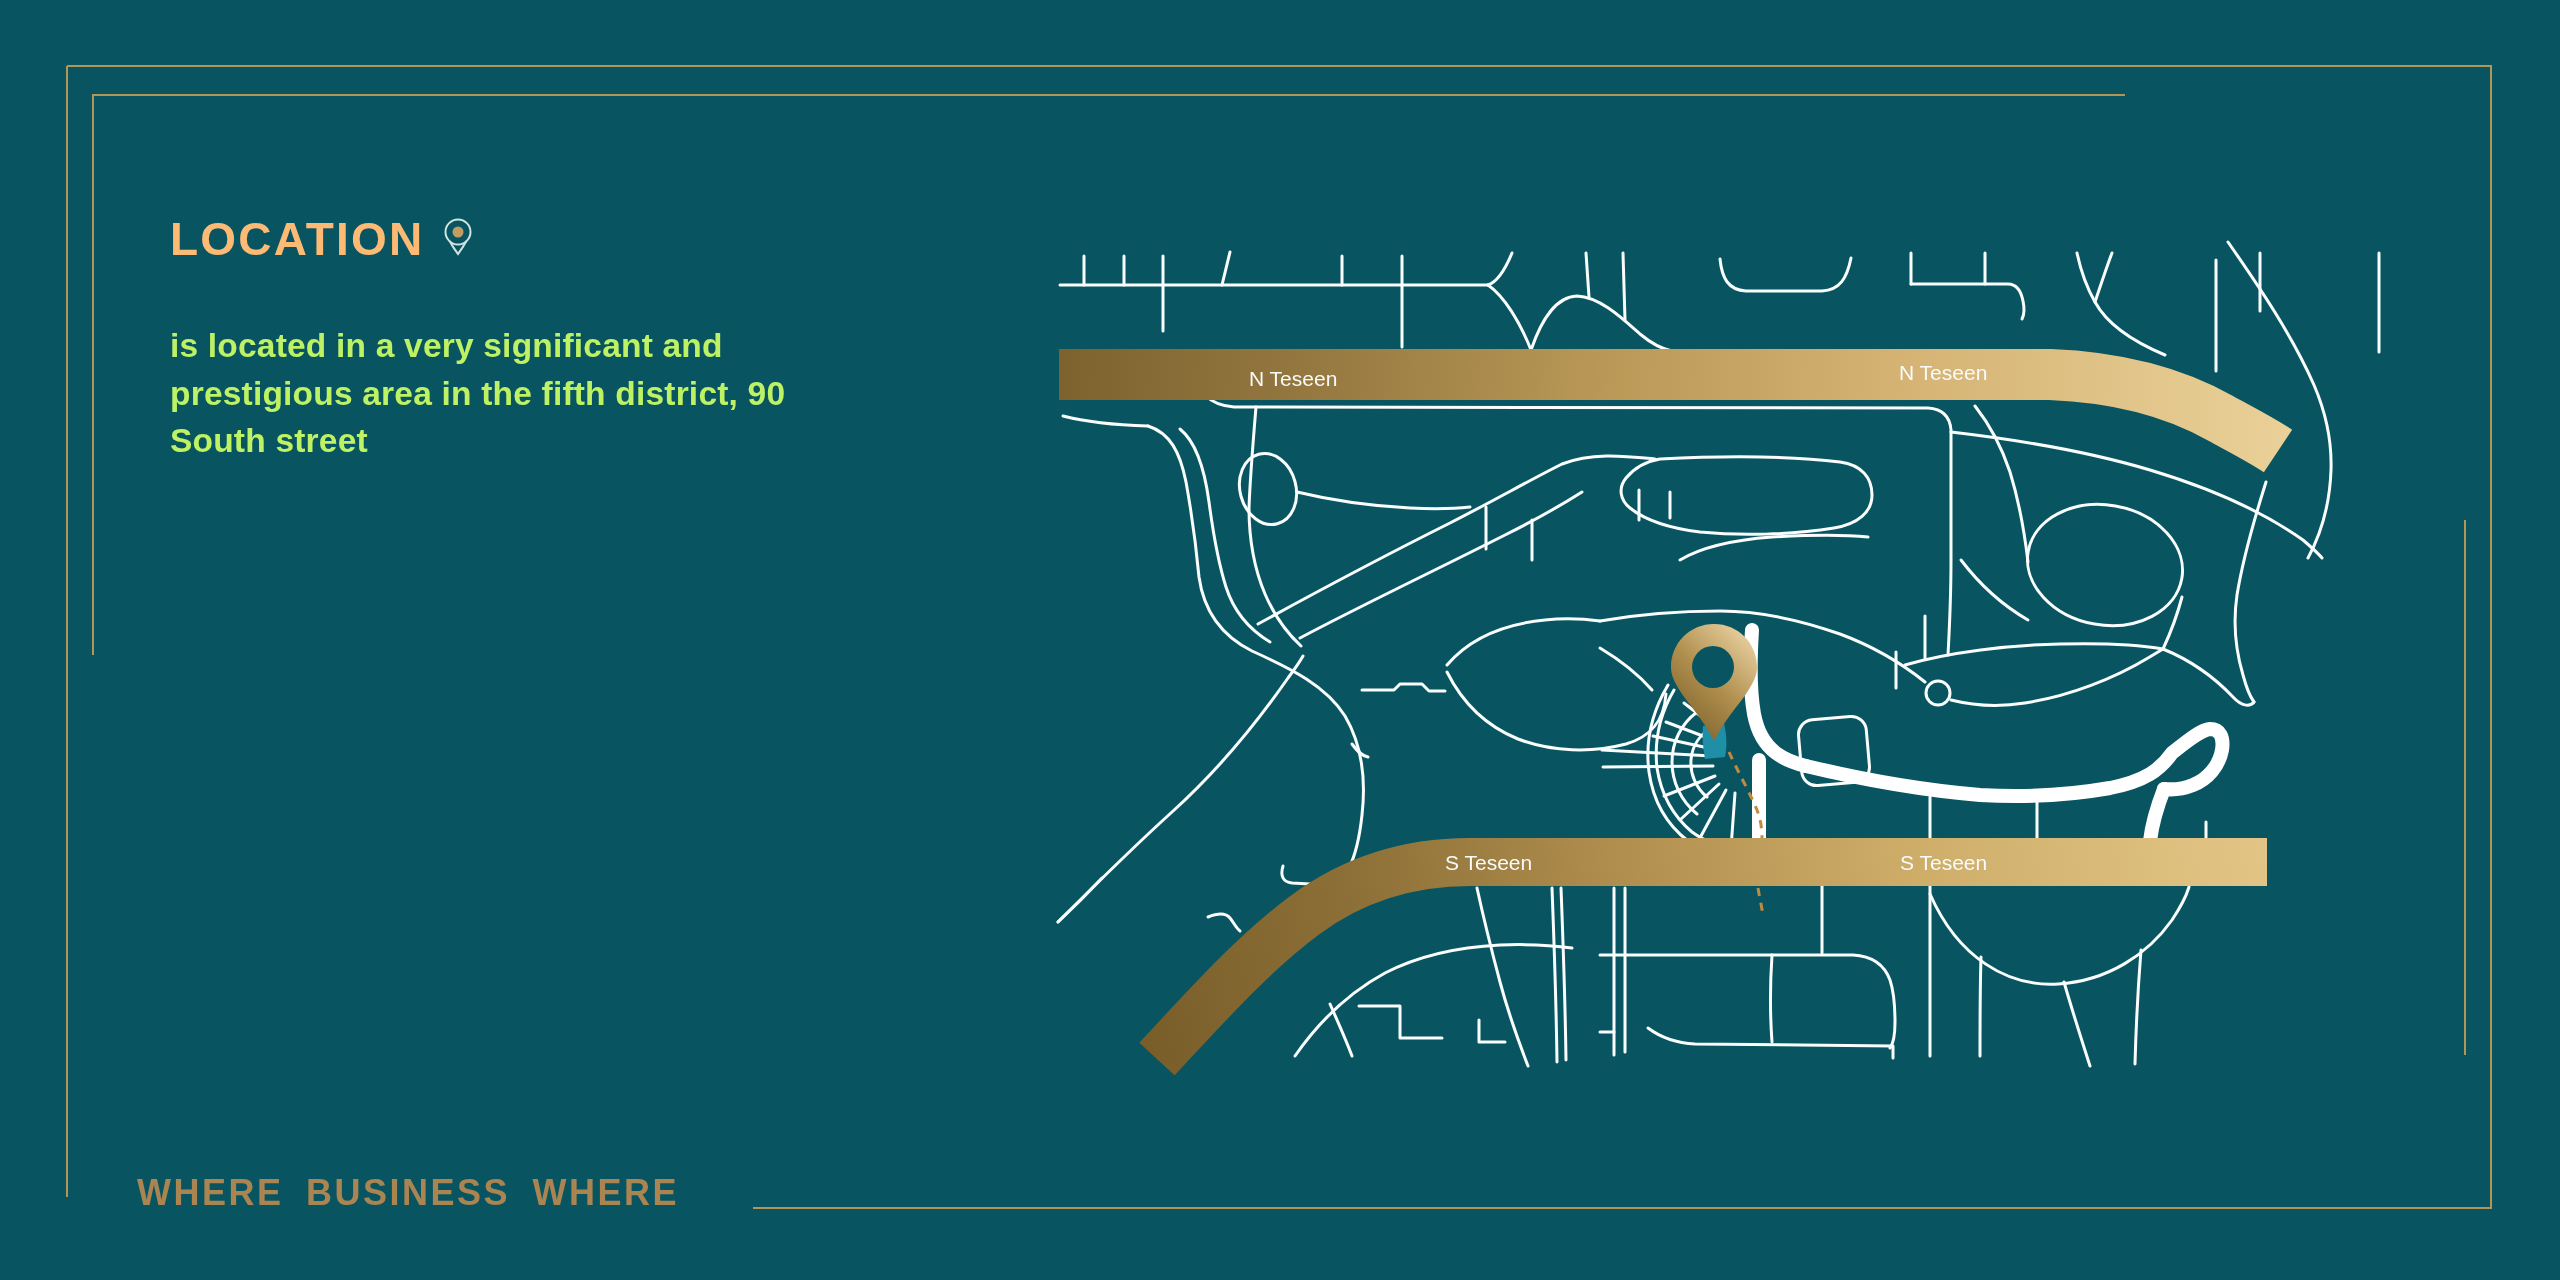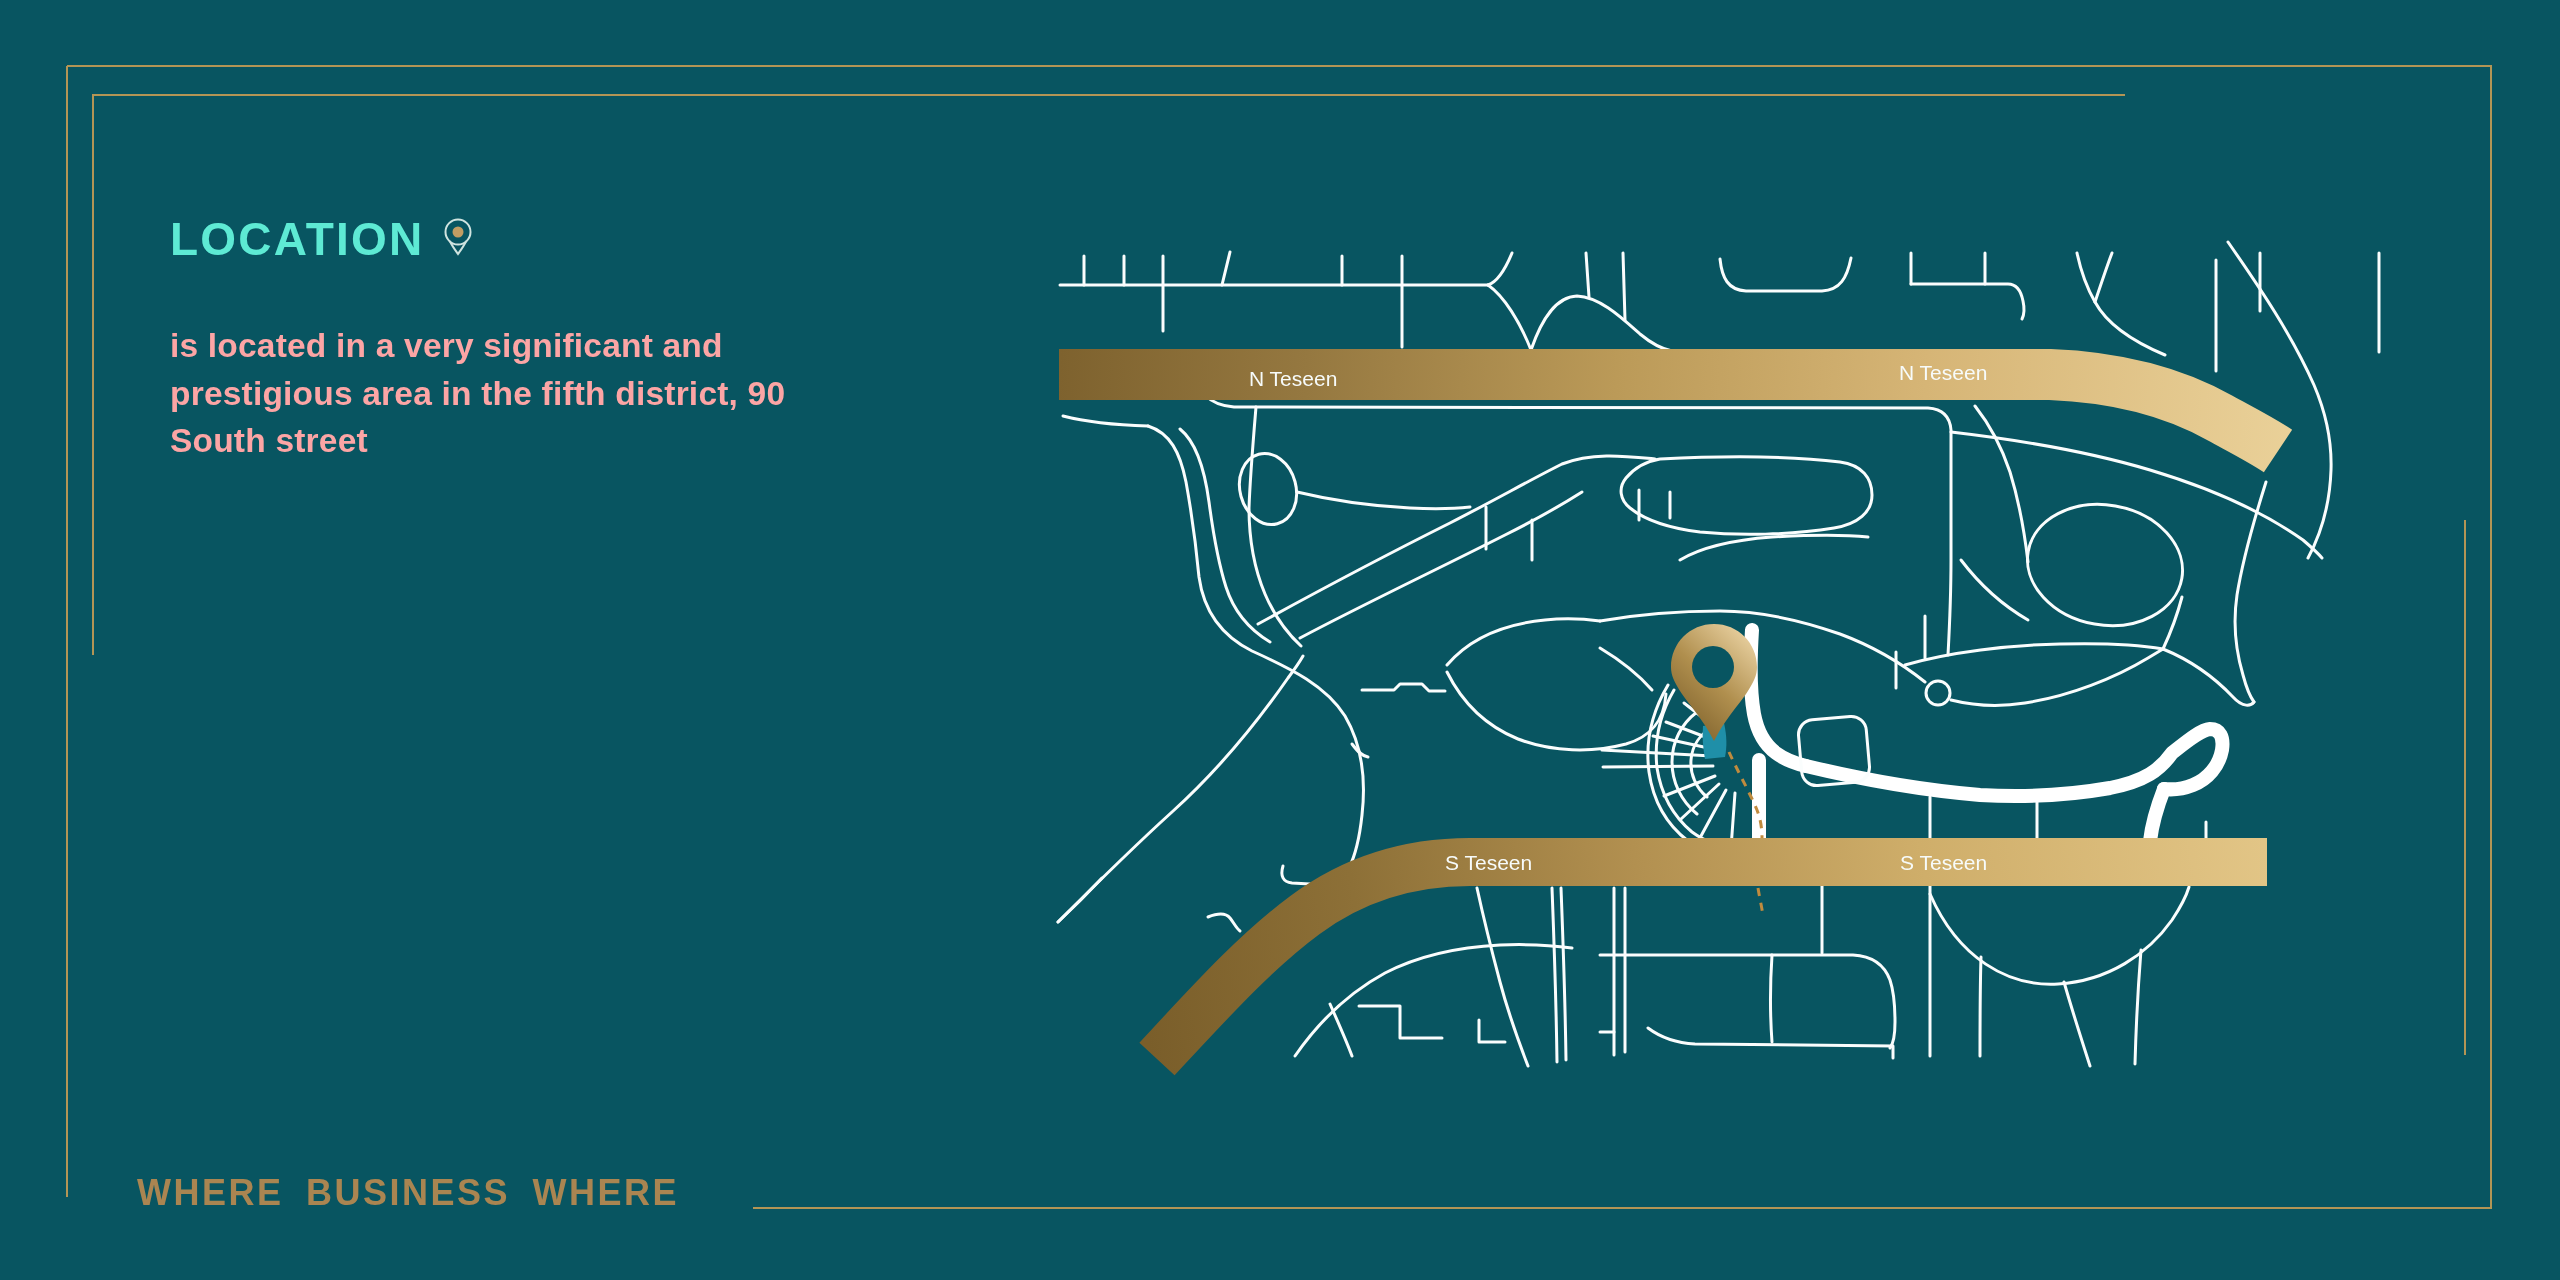--- a/index.html
+++ b/index.html
@@ -1,20 +1,20 @@
 <!DOCTYPE html>
 <html><head>
 <meta charset="utf-8">
 <style>
   html,body{margin:0;padding:0;}
   body{width:2560px;height:1280px;background:#085561;overflow:hidden;position:relative;
        font-family:"Liberation Sans", sans-serif;}
   .abs{position:absolute;}
-  #title{left:170px;top:212px;font-size:46px;font-weight:bold;letter-spacing:2.2px;color:#5eead4;}
-  #para{left:170px;top:322px;width:650px;font-size:33.5px;font-weight:bold;line-height:47.5px;color:#fca5a5;letter-spacing:0.2px;}
+  #title{left:170px;top:212px;font-size:46px;font-weight:bold;letter-spacing:2.2px;color:#fdba74;}
+  #para{left:170px;top:322px;width:650px;font-size:33.5px;font-weight:bold;line-height:47.5px;color:#bef264;letter-spacing:0.2px;}
   #footer{left:137px;top:1172px;font-size:36px;font-weight:bold;letter-spacing:2.5px;word-spacing:10px;color:#aa8551;}
 </style>
 </head>
 <body>
 
 <svg class="abs" style="left:0;top:0" width="2560" height="1280" viewBox="0 0 2560 1280">
   <defs>
     <linearGradient id="nGrad" gradientUnits="userSpaceOnUse" x1="1059" y1="375" x2="2295" y2="440">
       <stop offset="0" stop-color="#7e622e"></stop>
         <stop offset="0.2" stop-color="#957840"></stop>

